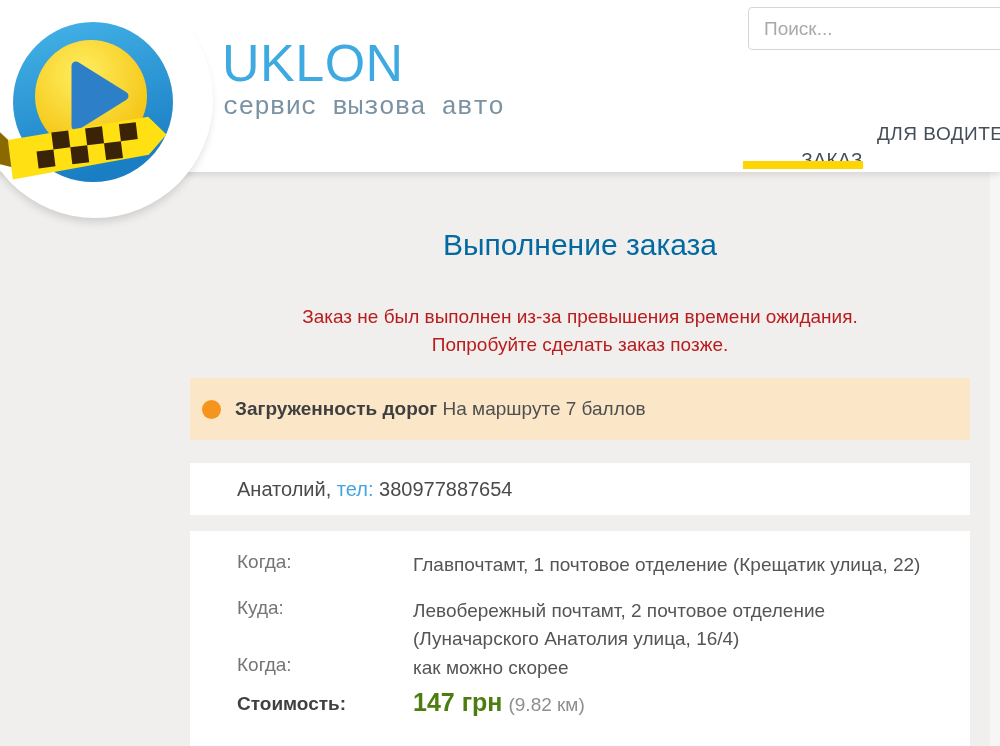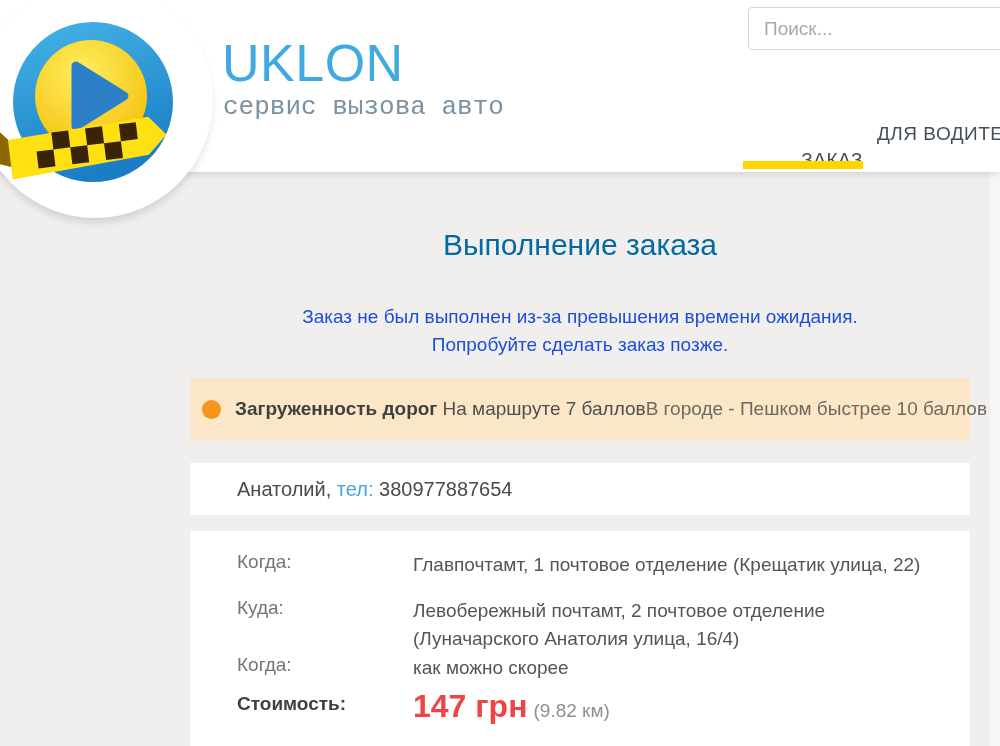--- a/index.html
+++ b/index.html
@@ -130,21 +130,21 @@
     color: #0369a1;
     z-index: 1;
   }
   .status-message {
     position: absolute;
     left: 190px; top: 303px;
     width: 780px;
     text-align: center;
     font-size: 19px;
     line-height: 28px;
-    color: #1d4ed8;
+    color: #b91c1c;
     z-index: 1;
   }
 
   .traffic-banner {
     position: absolute;
     left: 190px; top: 378px;
     width: 780px; height: 62px;
     background: #fbe6c8;
     border-radius: 0;
     display: flex;
@@ -215,23 +215,23 @@
     font-weight: bold;
     color: #404040;
     white-space: nowrap;
   }
   .cost-value {
     position: absolute;
     left: 223px; top: 157px;
     white-space: nowrap;
   }
   .cost-amount {
-    font-size: 32px;
+    font-size: 25px;
     font-weight: bold;
-    color: #ef4444;
+    color: #4d7c0f;
   }
   .cost-distance {
     font-size: 19px;
     color: #8f8f8f;
     margin-left: 6px;
   }
 </style>
 </head>
 <body>
 
@@ -284,21 +284,20 @@
     <div>Заказ не был выполнен из-за превышения времени ожидания.</div>
     <div>Попробуйте сделать заказ позже.</div>
   </div>
 
   <div class="traffic-banner">
     <span class="traffic-dot"></span>
     <span class="traffic-left">
       <b>Загруженность дорог</b>
       <span>На маршруте 7 баллов</span>
     </span>
-    <span class="traffic-right">В городе - Пешком быстрее 10 баллов</span>
   </div>
 
   <div class="client-card">
     <div class="inner">
       <span>Анатолий,</span>
       <span class="phone-label">тел:</span>
       <span>380977887654</span>
     </div>
   </div>
 

